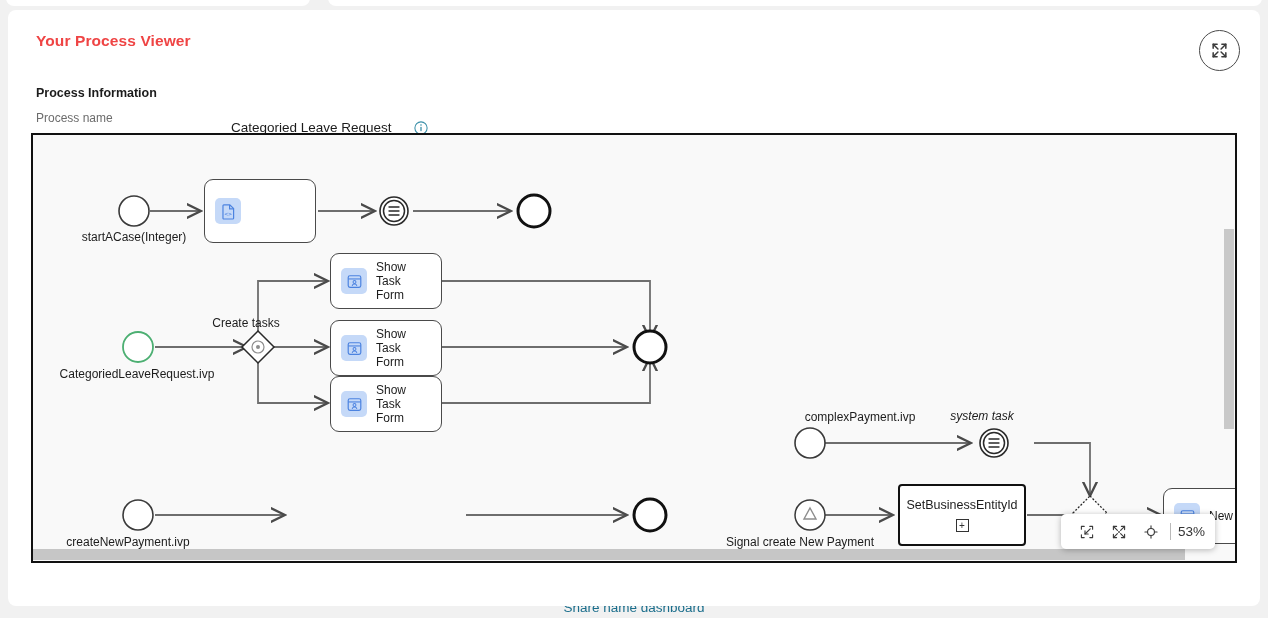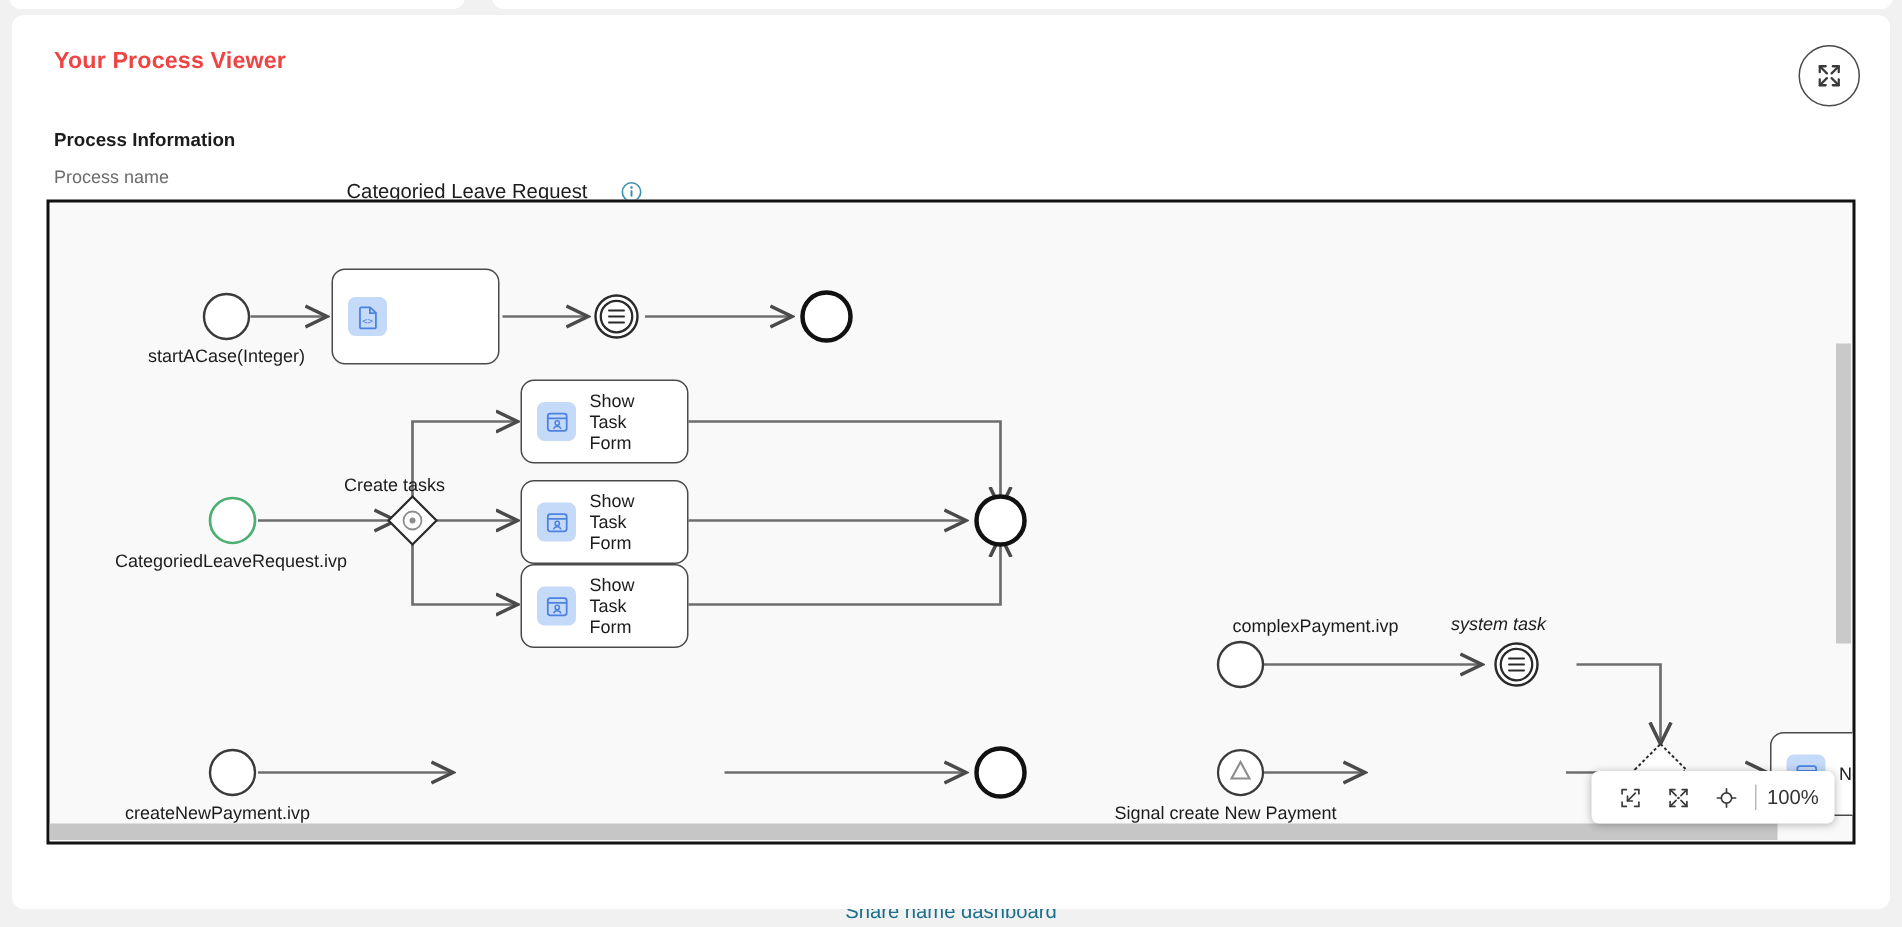--- a/index.html
+++ b/index.html
@@ -49,21 +49,21 @@
     position:absolute;left:223px;top:99px;font-size:13.5px;color:#1c1c1c;
     display:flex;align-items:center;gap:22px;margin-top:11px;
   }
   .info-icon{display:inline-flex;}
 
   
   .canvas{
     position:absolute;left:23px;top:123px;width:1206px;height:430px;
     border:2px solid #111;background:#f9f9f9;overflow:hidden;box-sizing:border-box;
   }
-  .canvas-inner{position:absolute;left:17px;top:0;width:1026px;height:426px;}
+  .canvas-inner{position:absolute;left:0;top:0;width:1026px;height:426px;}
 
   .svg-layer{position:absolute;left:0;top:0;}
 
   
   .lbl{position:absolute;font-size:12px;color:#1c1c1c;white-space:nowrap;}
   .lbl.c{transform:translateX(-50%);}
 
   
   .task{
     position:absolute;box-sizing:border-box;background:#fff;
@@ -289,20 +289,24 @@
             <span>Task Form</span>
           </span>
         </div>
 
         <div class="lbl c" style="left:95px;top:400px;">createNewPayment.ivp</div>
 
         <div class="lbl c" style="left:802px;top:275px;margin-left:25px;">complexPayment.ivp</div>
         <div class="lbl c" style="left:949px;top:274px;font-style:italic;">system task</div>
 
         <div class="lbl c" style="left:767px;top:400px;">Signal create New Payment</div>
+        <div class="subproc" style="left:865px;top:349px;width:128px;height:62px;">
+          <span class="splabel">SetBusinessEntityId</span>
+          <span class="plus">+</span>
+        </div>
 
         <div class="task" style="left:1130px;top:353px;width:120px;height:56px;">
           <span class="ticon">
             <svg width="17" height="17" viewBox="0 0 20 20">
               <rect x="2.6" y="3.2" width="14.8" height="13.6" rx="2" fill="none" stroke="#4c83e0" stroke-width="1.4"></rect>
               <line x1="2.6" y1="7" x2="17.4" y2="7" stroke="#4c83e0" stroke-width="1.3"></line>
               <circle cx="10" cy="10.6" r="1.7" fill="none" stroke="#4c83e0" stroke-width="1.2"></circle>
               <path d="M7.2 15.2 a2.9 2.9 0 0 1 5.6 0" fill="none" stroke="#4c83e0" stroke-width="1.2"></path>
             </svg>
           </span>
@@ -348,17 +352,17 @@
           <circle cx="10" cy="10" r="4.3" fill="none" stroke="#3a3a3a" stroke-width="1.4"></circle>
           <g stroke="#3a3a3a" stroke-width="1.4" stroke-linecap="round">
             <line x1="10" y1="2.4" x2="10" y2="5.2"></line>
             <line x1="10" y1="14.8" x2="10" y2="17.6"></line>
             <line x1="2.4" y1="10" x2="5.2" y2="10"></line>
             <line x1="14.8" y1="10" x2="17.6" y2="10"></line>
           </g>
         </svg>
       </div>
       <div class="zdiv"></div>
-      <div class="zlevel">100%</div>
+      <div class="zlevel">53%</div>
     </div>
 
   </div>
 </div>
 
 </body></html>

